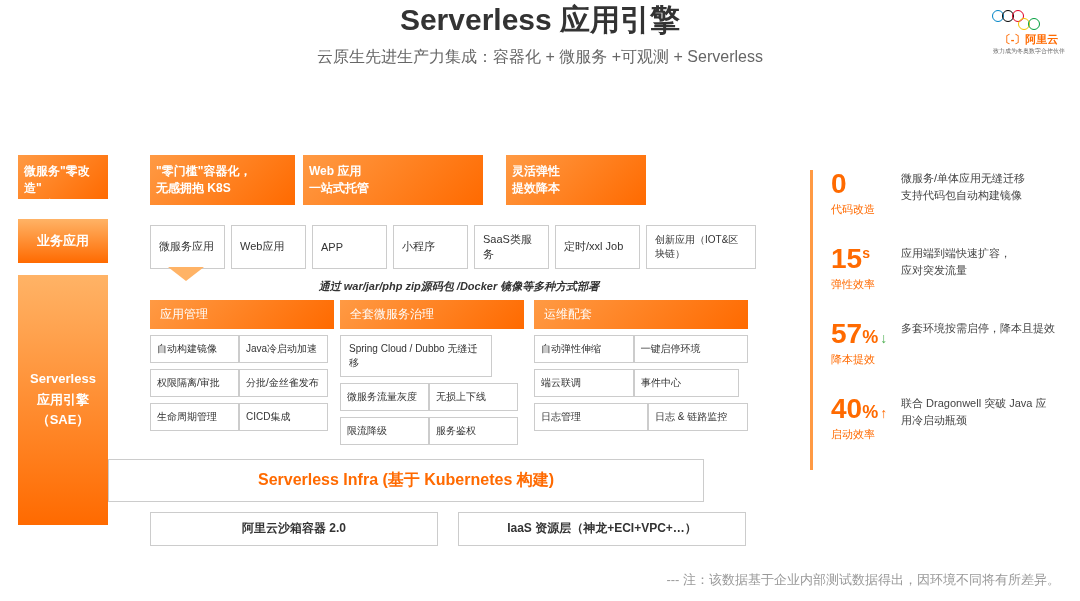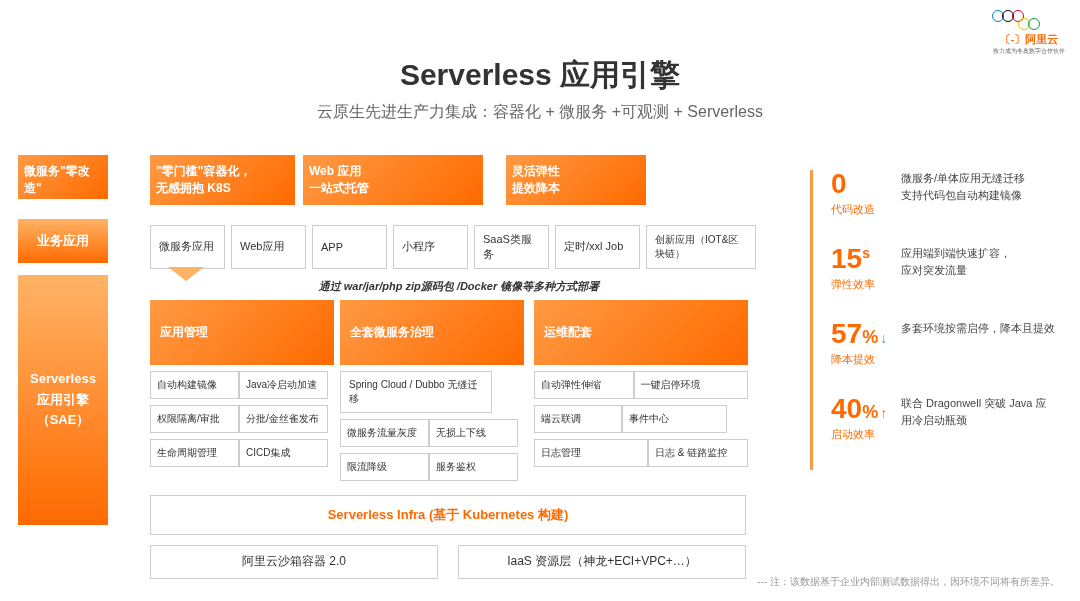--- a/index.html
+++ b/index.html
@@ -2,60 +2,60 @@
 <html><head>
 <meta charset="utf-8">
 <style>
 *{margin:0;padding:0;box-sizing:border-box;font-family:"Microsoft YaHei","PingFang SC",sans-serif}
 body{width:1080px;height:601px;background:#fff;position:relative;overflow:hidden}
 .logo{position:absolute;top:10px;right:15px;text-align:center}
 .rings{display:flex;gap:-2px;margin-bottom:2px}
 .ring{width:12px;height:12px;border:1.5px solid;border-radius:50%;margin:0 -1px}
 .logo-text{color:#ff6a00;font-size:11px;font-weight:bold}
 .logo-sub{font-size:6px;color:#666}
-.header{text-align:center;padding-top:55px}
+.header{text-align:center;}
 .title{font-size:30px;font-weight:bold;color:#333}
 .subtitle{font-size:16px;color:#666;margin-top:6px}
 .main{position:absolute;top:155px;left:18px;display:flex;gap:0}
 .left-col{width:90px;display:flex;flex-direction:column}
 .orange-header{background:linear-gradient(135deg,#ff9a44,#ff6a00);color:#fff;font-size:12px;padding:8px 6px;text-align:left;font-weight:bold;line-height:1.4}
 .side-label{background:linear-gradient(180deg,#ffb366,#ff6a00);color:#fff;font-size:13px;font-weight:bold;writing-mode:horizontal-tb;display:flex;align-items:center;justify-content:center;text-align:center;padding:8px 4px}
 .side-label.biz{height:44px;margin-top:20px}
 .side-label.sae{height:250px;margin-top:12px;flex-direction:column;line-height:1.6}
 .content{width:660px}
 .top-headers{display:flex;gap:8px;margin-left:42px}
 .top-headers .orange-header{flex:0 0 auto}
 .h1{width:145px}.h2{width:180px}.h3{width:140px;margin-left:15px}
 .boxes{display:flex;gap:6px;flex-wrap:wrap;margin-left:42px}
 .box{border:1px solid #ccc;background:#fff;font-size:11px;padding:6px 8px;color:#333;min-height:34px;display:flex;align-items:center}
 .box.sm{width:75px}
 .divider-text{font-size:11px;font-weight:bold;font-style:italic;color:#333;text-align:center;margin:10px 0 6px 42px}
 .arrow-down{width:0;height:0;border-left:18px solid transparent;border-right:18px solid transparent;border-top:14px solid #ffb366;margin-left:60px;margin-top:-2px;position:absolute}
 .mgmt-headers{display:flex;gap:6px;margin-left:42px;margin-top:6px}
-.mgmt-h{background:linear-gradient(135deg,#ff9a44,#ff6a00);color:#fff;font-size:12px;font-weight:bold;padding:24px 10px}
+.mgmt-h{background:linear-gradient(135deg,#ff9a44,#ff6a00);color:#fff;font-size:12px;font-weight:normal;padding:6px 10px}
 .mh1{width:184px}.mh2{width:184px}.mh3{width:214px;margin-left:4px}
 .mgmt-grid{display:flex;gap:6px;margin-left:42px;margin-top:6px}
 .mgmt-col{display:flex;flex-direction:column;gap:6px}
 .mgmt-col .sub{display:flex;gap:0}
 .box.m{width:89px;font-size:10px;padding:5px 6px;min-height:28px}
 .box.mw{width:152px;font-size:10px}
-.infra{border:1px solid #ccc;margin-left:42px;margin-top:14px;padding:10px;text-align:center;color:#ff6a00;font-size:13px;font-weight:bold;width:596px}
+.infra{border:1px solid #ccc;margin-top:14px;padding:10px;text-align:center;color:#ff6a00;font-size:16px;font-weight:bold;width:596px}
 .iaas-row{display:flex;gap:20px;margin-left:42px;margin-top:10px}
-.iaas-row .box{flex:1;justify-content:center;font-weight:normal;font-size:12px}
+.iaas-row .box{flex:1;justify-content:center;font-weight:bold;font-size:12px}
 .stats{position:absolute;right:25px;top:170px;width:245px;border-left:3px solid #ff9a44;padding-left:18px}
 .stat{display:flex;margin-bottom:28px;align-items:flex-start;gap:12px}
 .stat-num{color:#ff6a00;font-size:28px;font-weight:bold;min-width:58px;line-height:1}
 .stat-num sup{font-size:14px}
 .stat-num .pct{font-size:18px}
 .stat-label{color:#ff6a00;font-size:11px;margin-top:4px}
 .stat-left{display:flex;flex-direction:column}
 .stat-desc{font-size:11px;color:#444;line-height:1.5;flex:1}
 .arr{color:#4caf50;font-size:14px;margin-left:2px}
 .arr.up{color:#ff6a00}
-.footnote{position:absolute;bottom:12px;right:20px;font-size:10px;color:#999}
+.footnote{position:absolute;bottom:12px;right:20px;font-size:13px;color:#999}
 </style>
 </head>
 <body>
 
 <div class="logo">
   <div class="rings">
     <span class="ring" style="border-color:#0085c7"></span>
     <span class="ring" style="border-color:#000"></span>
     <span class="ring" style="border-color:#df0024"></span>
   </div>
@@ -138,21 +138,21 @@
             <div class="box m">限流降级</div>
             <div class="box m">服务鉴权</div>
           </div>
       </div>
       <div class="mgmt-col" style="width:214px;margin-left:4px">
         <div class="sub">
             <div class="box m" style="width:100px">自动弹性伸缩</div>
             <div class="box m" style="width:115px">一键启停环境</div>
           </div>
         <div class="sub">
-            <div class="box m" style="width:88px">端云联调</div>
+            <div class="box m" style="width:100px">端云联调</div>
             <div class="box m" style="width:105px">事件中心</div>
           </div>
         <div class="sub">
             <div class="box m" style="width:120px">日志管理</div>
             <div class="box m" style="width:105px">日志 &amp; 链路监控</div>
           </div>
       </div>
     </div>
 
     <div class="infra">Serverless Infra (基于 Kubernetes 构建)</div>

